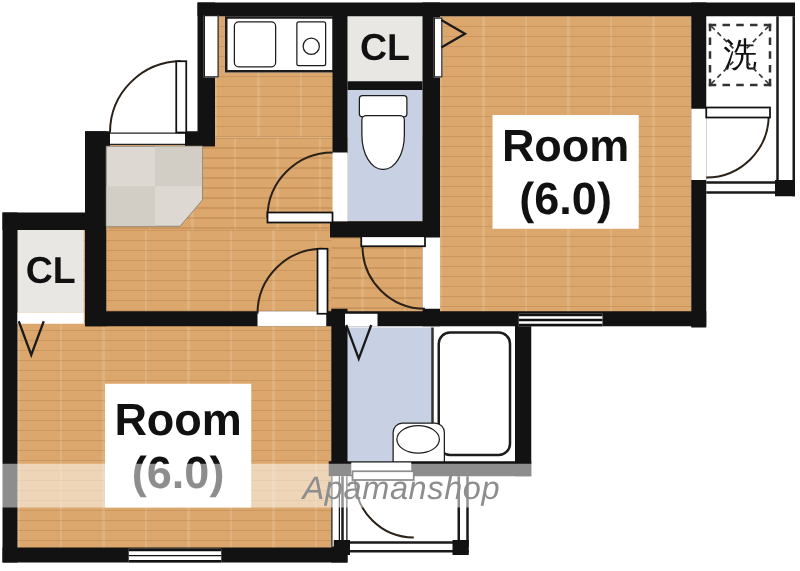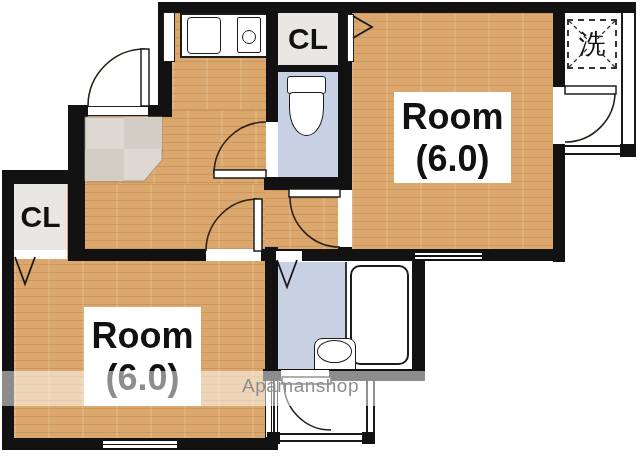--- a/index.html
+++ b/index.html
@@ -30,21 +30,21 @@
   .cl-label{display:flex;align-items:center;justify-content:center;
     font-size:30px;font-weight:bold;color:#111;}
   .laundry-box{border:2px dashed #333;display:flex;align-items:center;justify-content:center;}
   .laundry-box span{background:#fff;font-size:27px;color:#111;padding:0 2px;font-weight:500;}
   .win-h{background:#fff;border-top:2px solid #111;border-bottom:2px solid #111;}
   .win-h .mid{position:absolute;left:0;right:0;top:50%;height:1.5px;margin-top:-.75px;background:#111;}
   .win-v{background:#fff;border-left:1.5px solid #111;border-right:1.5px solid #111;}
   .win-v .mid{position:absolute;top:0;bottom:0;left:50%;width:1.5px;margin-left:-.75px;background:#111;}
   .entry-sill{background:#fff;border-top:1.5px solid #222;border-bottom:1.5px solid #222;}
   .watermark-band{background:rgba(255,255,255,.52);}
-  .watermark-text{color:#8d8d8d;font-size:19px;letter-spacing:.5px;font-weight:400;}
+  .watermark-text{color:#8d8d8d;font-size:26px;letter-spacing:.5px;font-weight:400;font-style:italic;}
   svg{position:absolute;inset:0;pointer-events:none;}
 </style>
 </head>
 <body>
 
 <div id="plan">
 
   <div class="abs wood" style="left:172px;top:13px;width:96px;height:97px;"></div>
   <div class="abs wood" style="left:85px;top:110px;width:253px;height:140px;"></div>
   <div class="abs wood" style="left:352px;top:13px;width:201px;height:239px;"></div>

